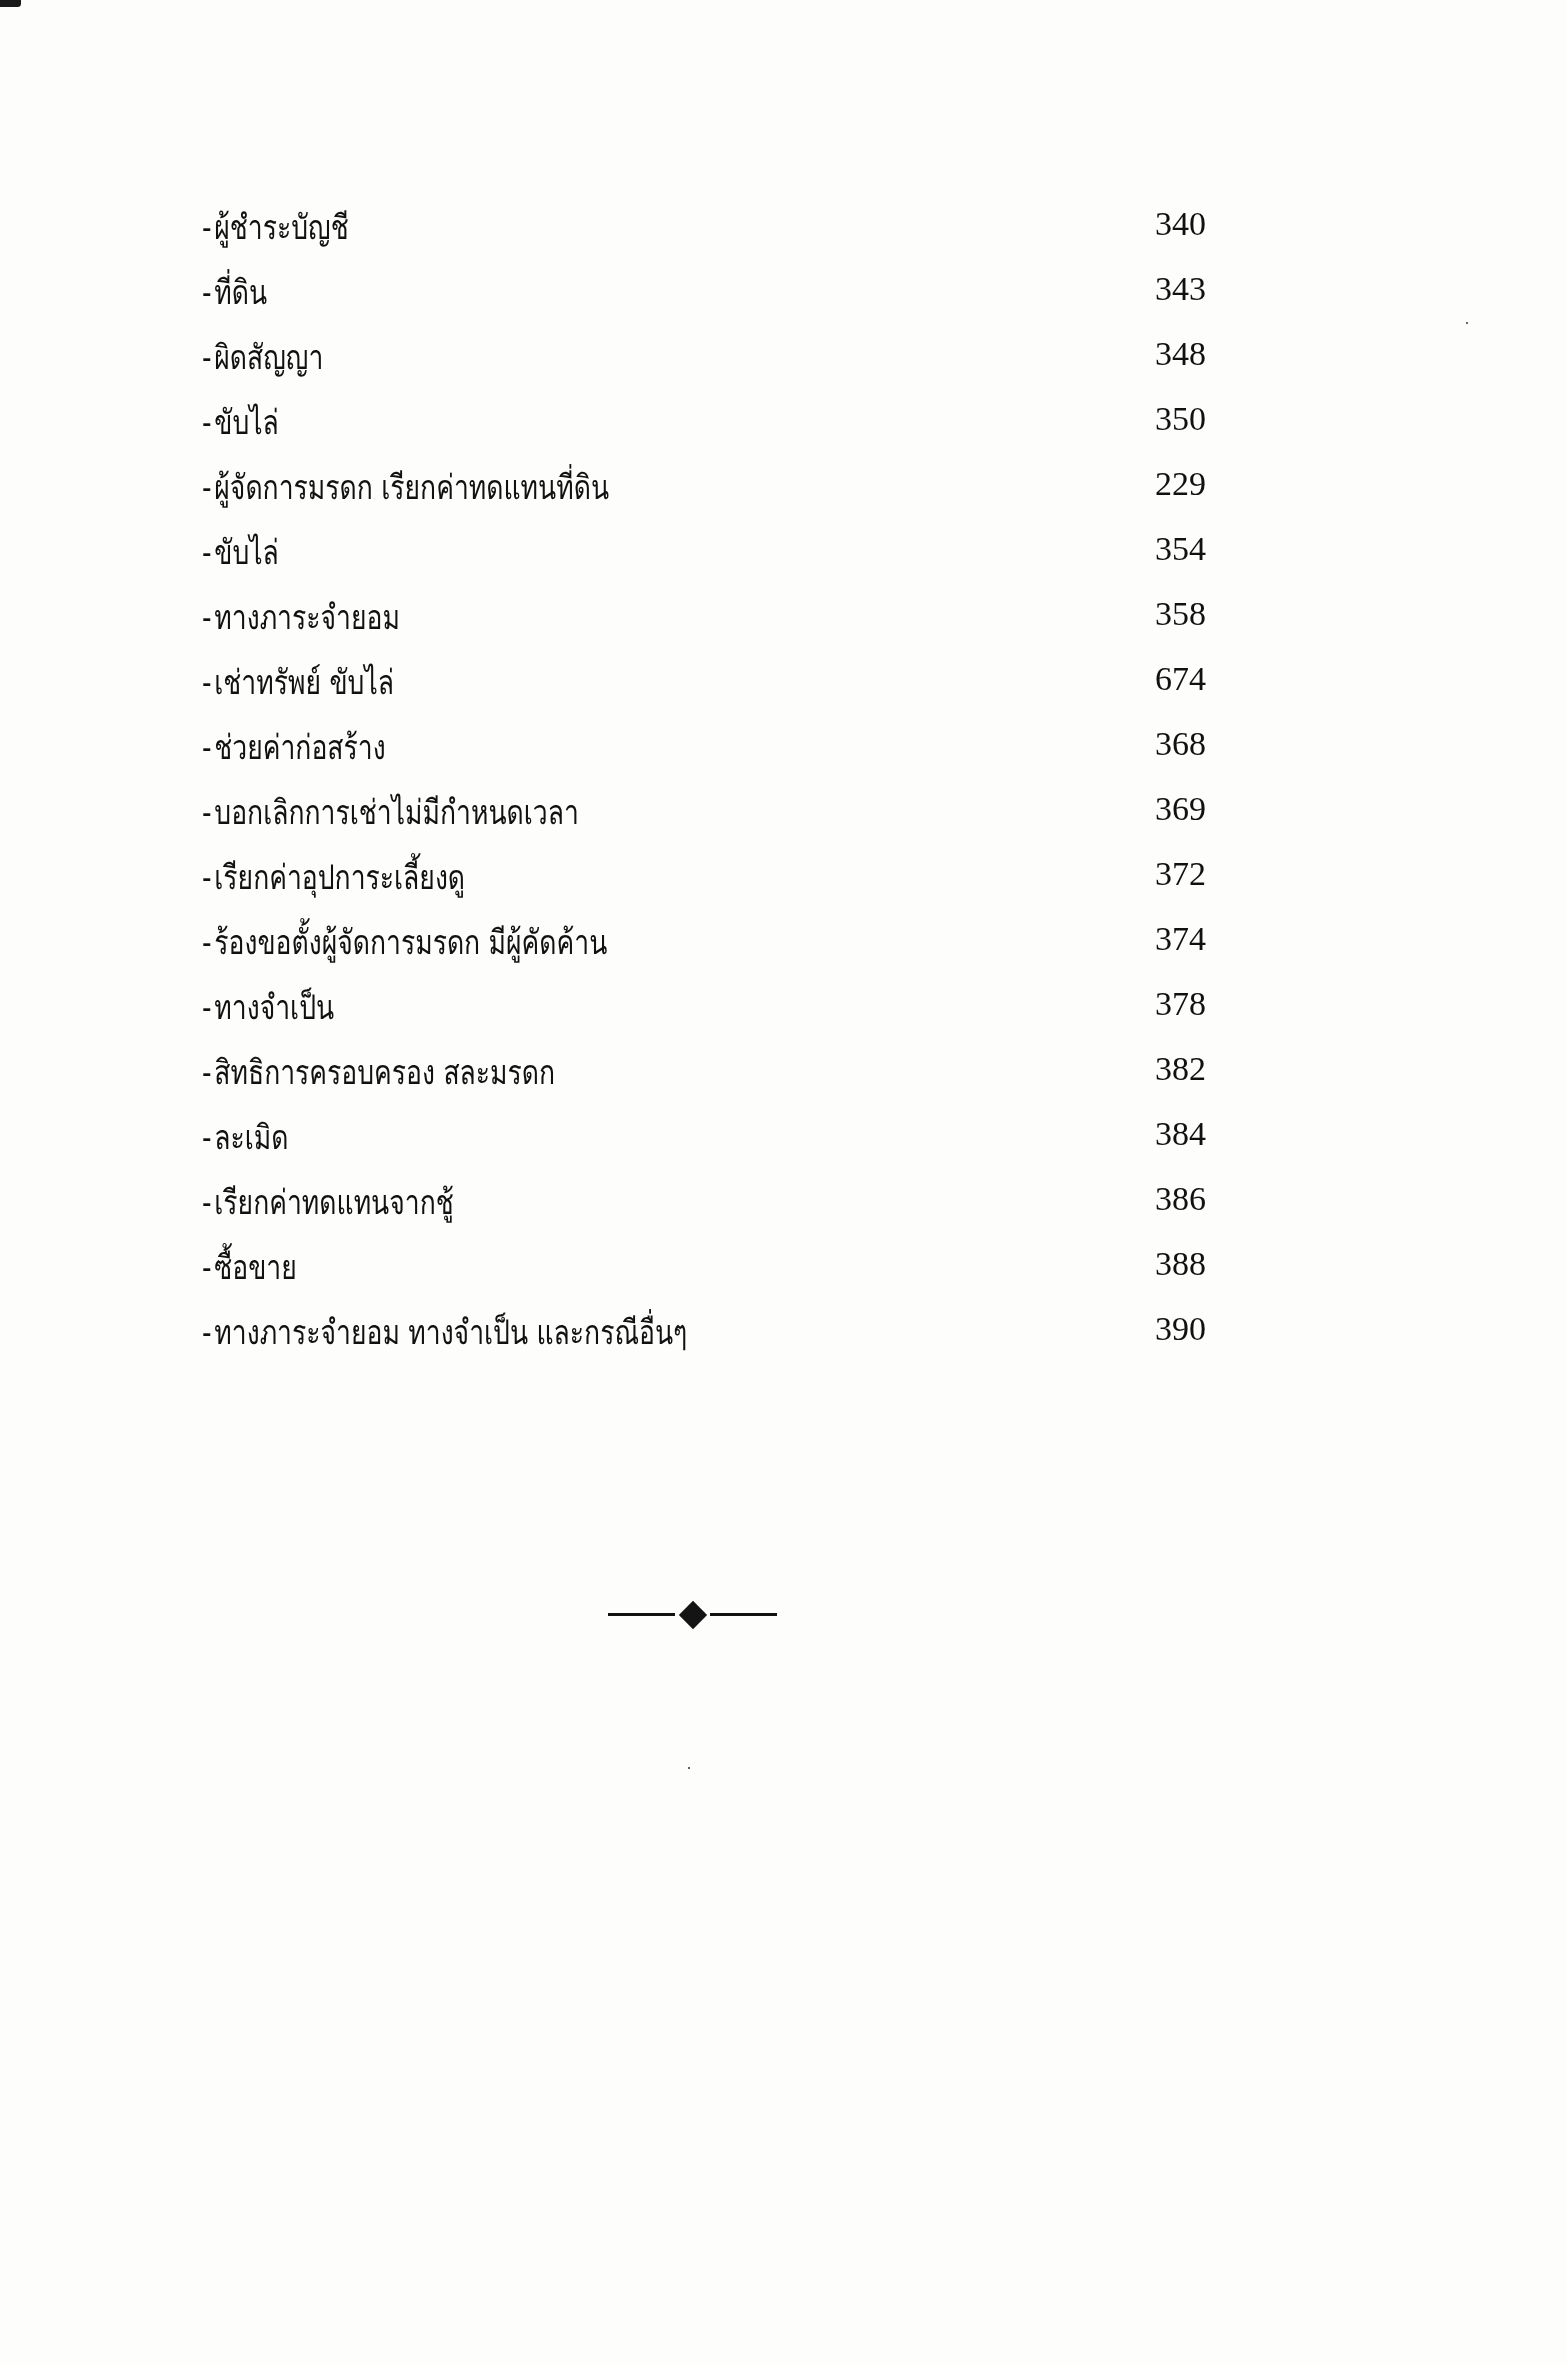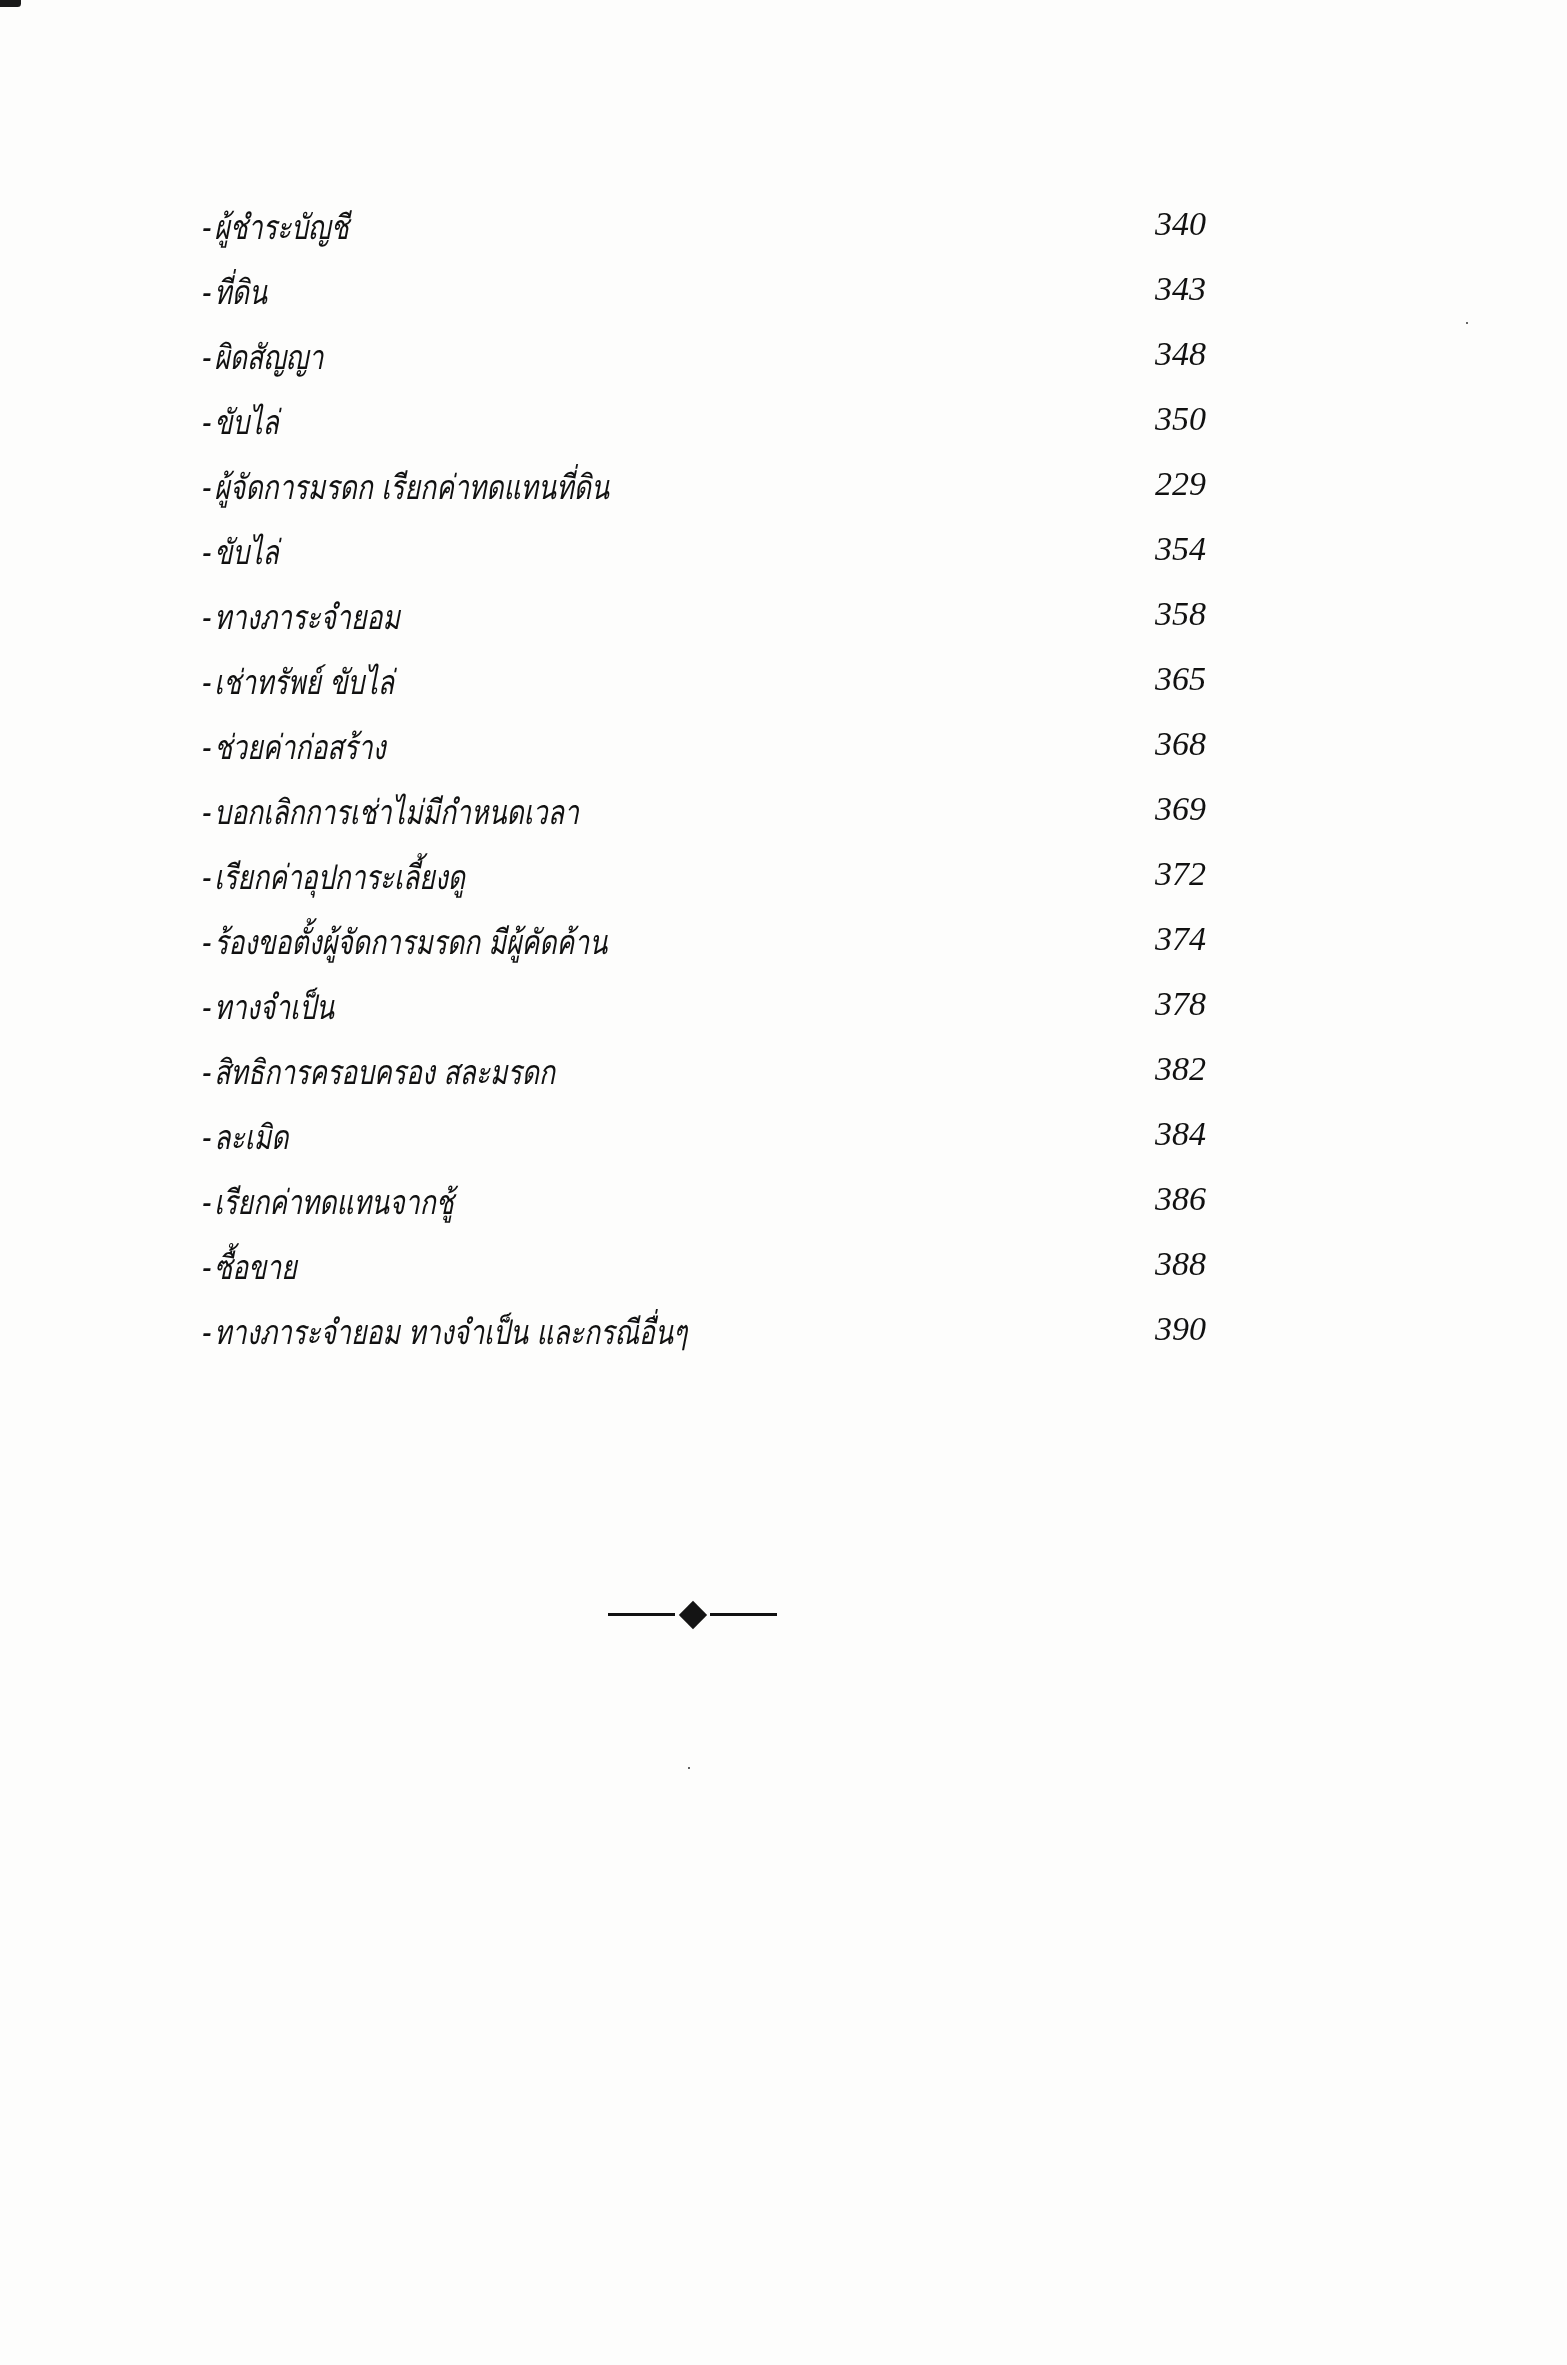--- a/index.html
+++ b/index.html
@@ -25,21 +25,20 @@
       border-bottom-right-radius: 3.5px;
     }
     .toc-list {
       position: absolute;
       left: 202px;
       top: 187px;
       width: 1033px;
       margin: 0;
       padding: 0;
       list-style: none;
-      font-style: italic;
     }
     .toc-row {
       position: relative;
       height: 65px;
       display: flex;
       align-items: flex-end;
     }
     .toc-title {
       font-family: "DejaVu Sans", sans-serif;
       font-size: 34px;
@@ -124,21 +123,21 @@
   <li class="toc-row">
       <span class="toc-title"><span class="dash">-</span><span>ขับไล่</span></span>
       <span class="toc-page">354</span>
     </li>
   <li class="toc-row">
       <span class="toc-title"><span class="dash">-</span><span>ทางภาระจำยอม</span></span>
       <span class="toc-page">358</span>
     </li>
   <li class="toc-row">
       <span class="toc-title"><span class="dash">-</span><span>เช่าทรัพย์ ขับไล่</span></span>
-      <span class="toc-page">365</span>
+      <span class="toc-page">674</span>
     </li>
   <li class="toc-row">
       <span class="toc-title"><span class="dash">-</span><span>ช่วยค่าก่อสร้าง</span></span>
       <span class="toc-page">368</span>
     </li>
   <li class="toc-row">
       <span class="toc-title"><span class="dash">-</span><span>บอกเลิกการเช่าไม่มีกำหนดเวลา</span></span>
       <span class="toc-page">369</span>
     </li>
   <li class="toc-row">

